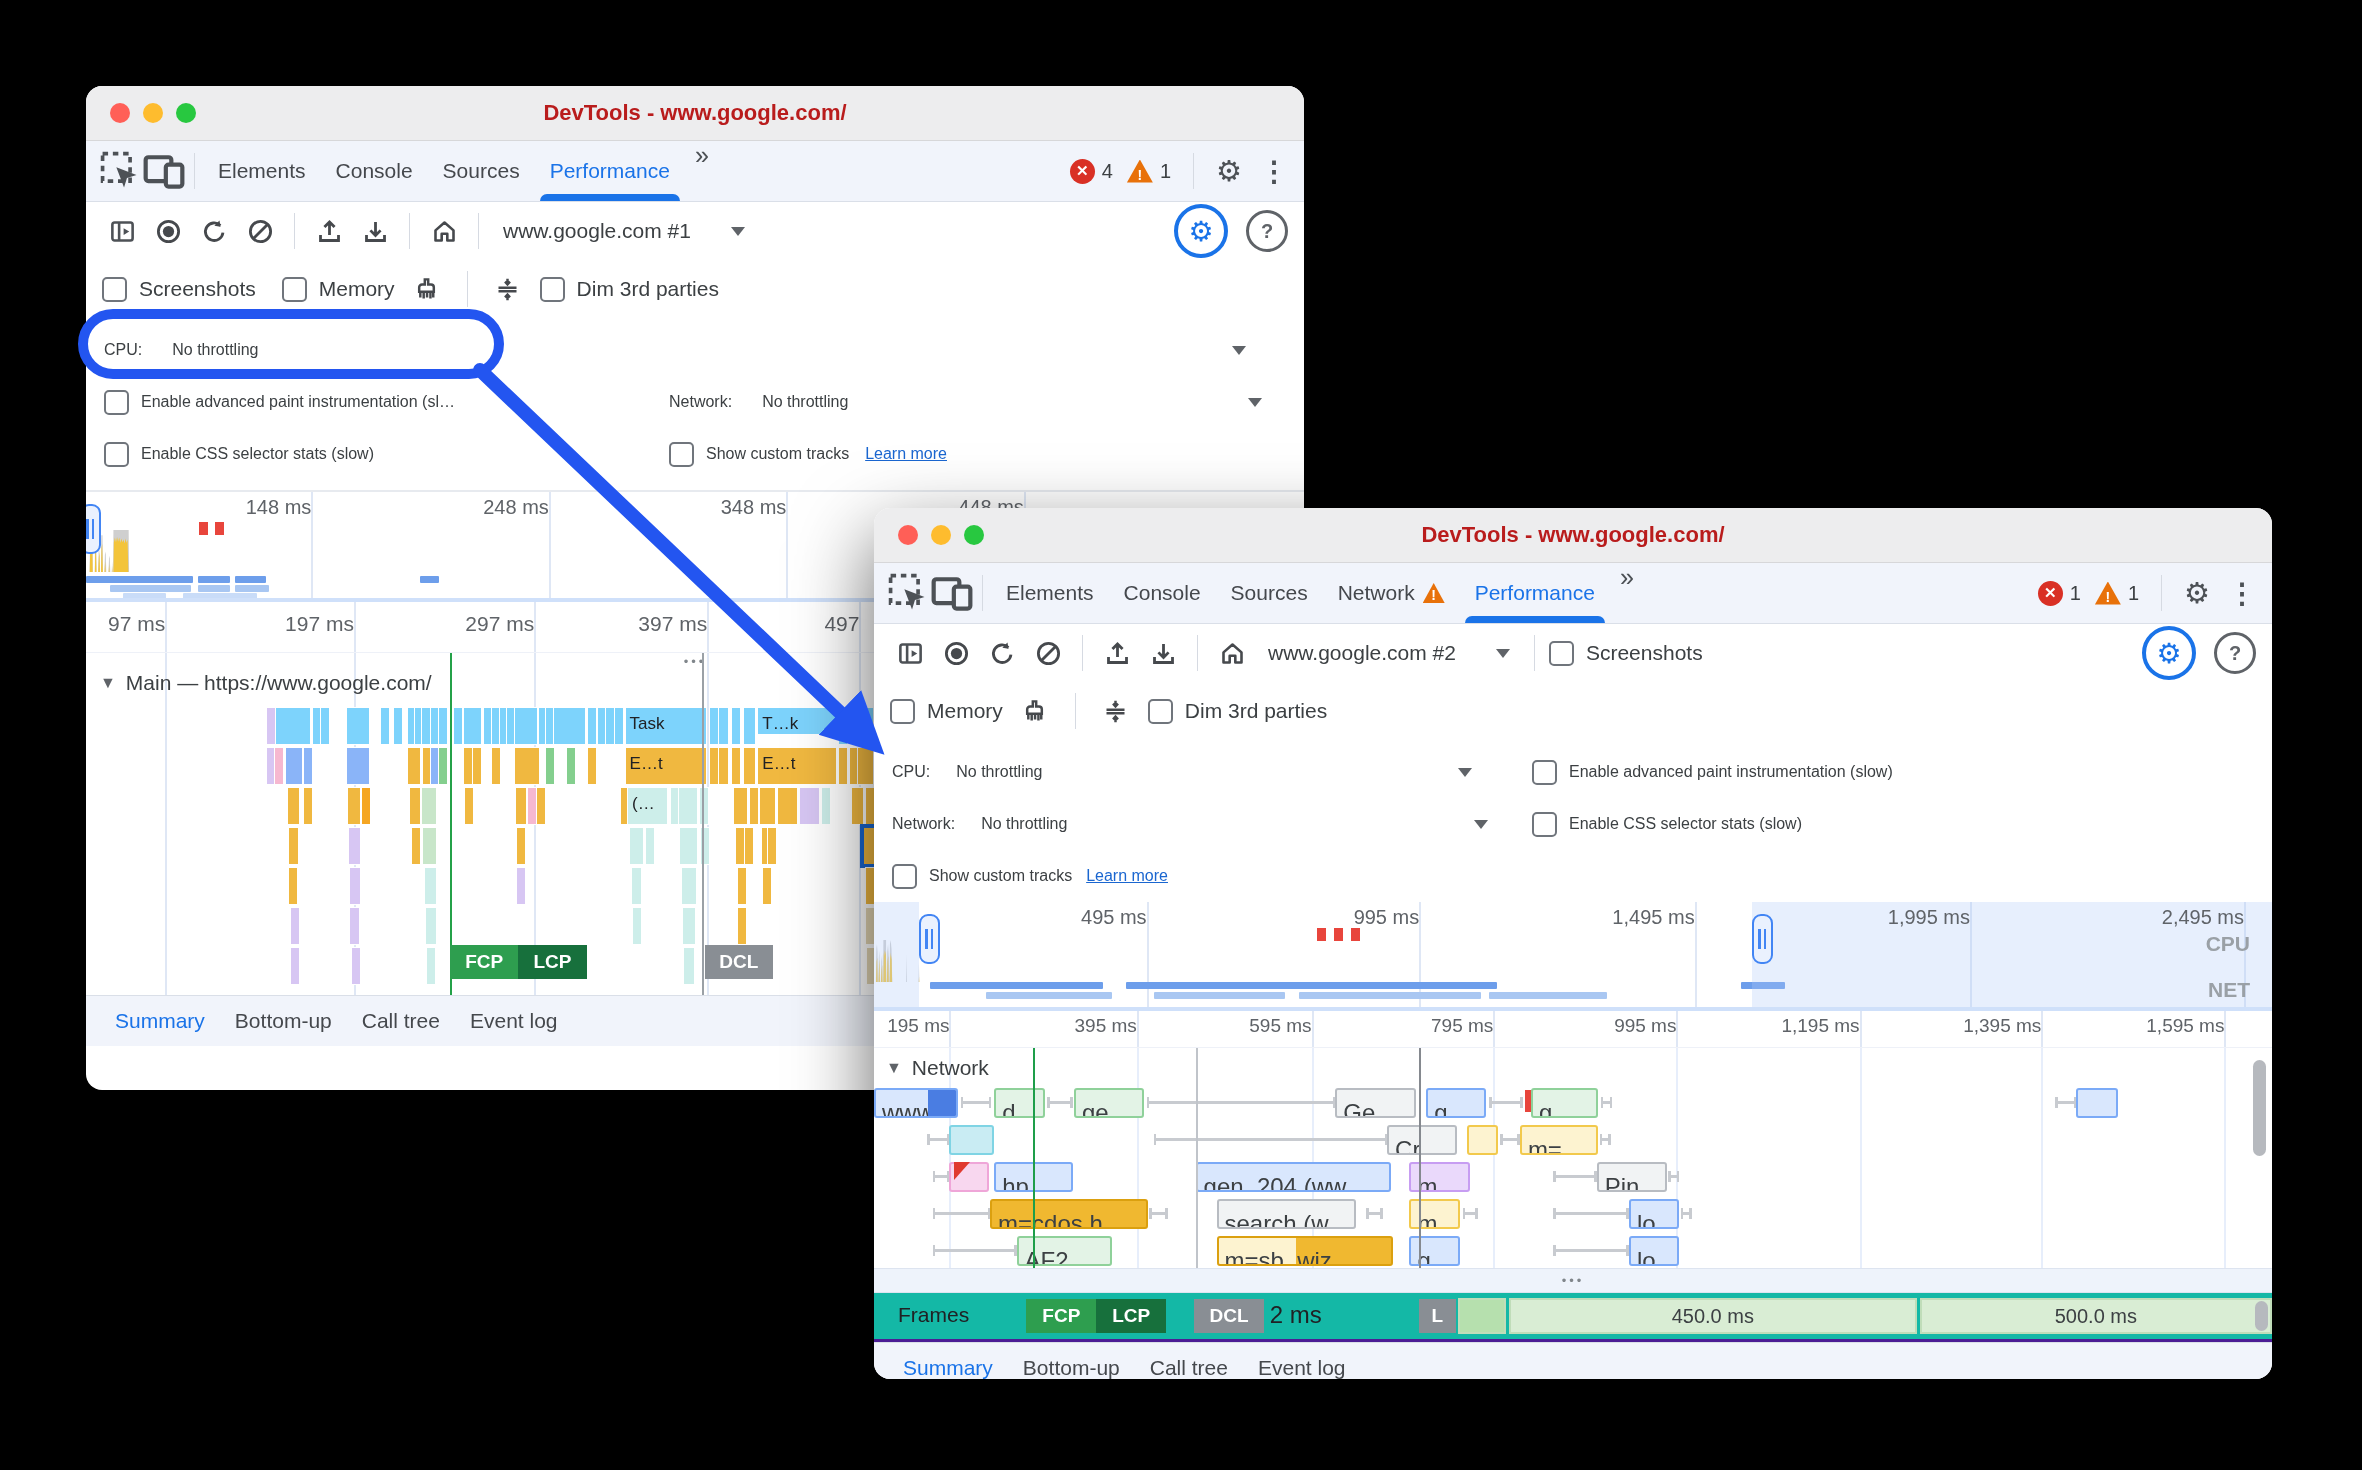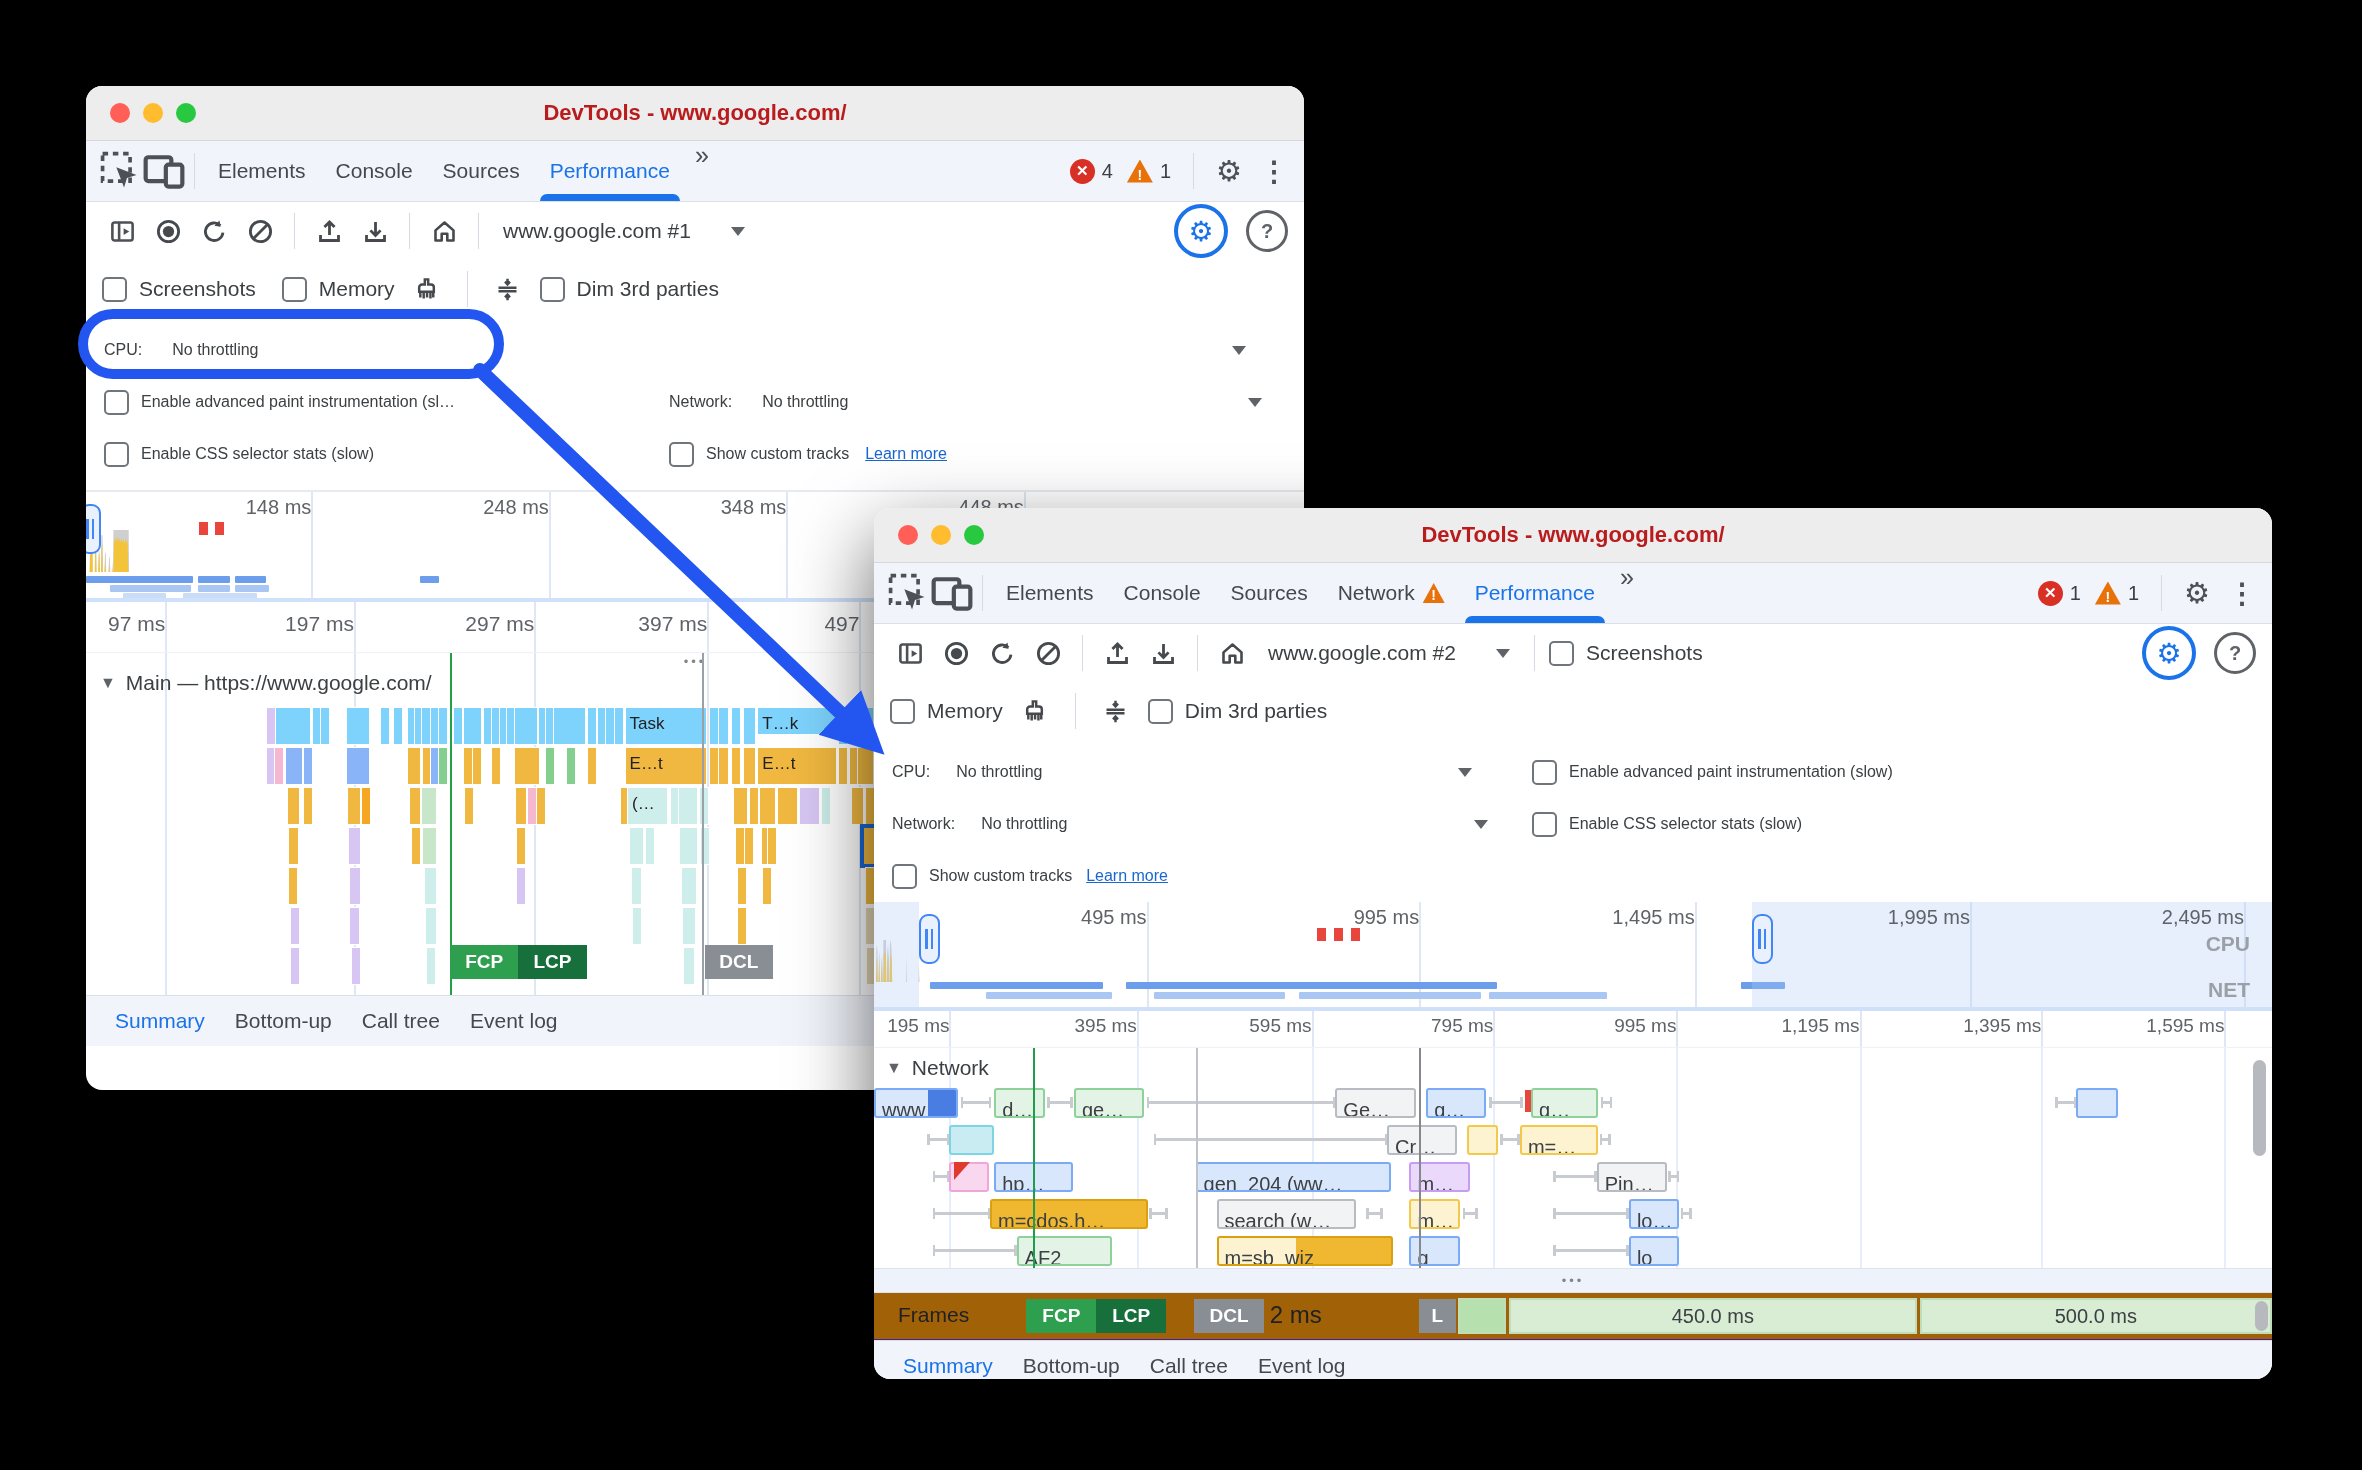--- a/index.html
+++ b/index.html
@@ -66,34 +66,34 @@
   .blk.hl{box-shadow:0 0 0 4px #1967d2}
   .b-gy{background:#7dd3fc}.b-ye{background:#f0b840}.b-te{background:#cdeeea}.b-la{background:#d7c6f3}
   .b-gr{background:#84cf8e}.b-grl{background:#c8e6c9}.b-bl{background:#8ab4f8}.b-pi{background:#f6b8d0}
   .b-or{background:#f5a623}.b-be{background:#e3d6b4}
   .vline{position:absolute;top:0;bottom:0;width:2px;z-index:5}
   .chip{position:absolute;height:34px;color:#fff;font-weight:bold;font-size:19px;display:flex;align-items:center;justify-content:center;z-index:7}
   .btabs{height:50px;background:#f1f4fb;border-top:1px solid #dadfe8;display:flex;align-items:flex-start;padding:0 14px;font-size:21px;color:#45484d}
   .btabs .tab{height:100%;align-items:center}
   .network{position:relative;height:220px;background:#fff;overflow:hidden}
   .nethead{position:absolute;top:8px;left:12px;font-size:21px;color:#3c4043;display:flex;gap:10px;align-items:center;z-index:6}
-  .req{position:absolute;height:30px;border:2px solid;border-radius:3px;font-size:20px;color:#3c4043;padding:9px 6px 0;box-sizing:border-box;overflow:hidden;white-space:nowrap;z-index:3}
+  .req{position:absolute;height:30px;border:2px solid;border-radius:3px;font-size:24px;color:#3c4043;padding:9px 6px 0;box-sizing:border-box;overflow:hidden;white-space:nowrap;z-index:3}
   .q-bl{background:#d9e7fd;border-color:#7baaf7}.q-gr{background:#e3f3e6;border-color:#8fd19a}
   .q-gy{background:#f1f3f4;border-color:#b8bcc2}.q-ye{background:#fdf3d0;border-color:#f2c94c}
   .q-or{background:#f0b830;border-color:#dba00f}.q-pu{background:#ead9fb;border-color:#c79df2}
   .q-cy{background:#c9ecf3;border-color:#7fd4e4}.q-pi{background:#f8d7ef;border-color:#efa6d8}
   .q-mix{background:linear-gradient(90deg,#fdf3d0 0 45%,#f0b830 45%);border-color:#dba00f}
   .q-red{background:#e8453c;border:none;height:22px;border-radius:0}
   .sub{position:absolute;top:-2px;bottom:-2px;background:#4a7de2}
   .flag{position:absolute;width:0;height:0;border-left:16px solid #e03a2f;border-bottom:18px solid transparent;z-index:4}
   .reqline{position:absolute;height:3px;background:#c8cbd0;z-index:2}
   .reqline:before,.reqline:after{content:"";position:absolute;width:2.5px;height:11px;background:#c8cbd0;top:-4px}
   .reqline:before{left:0}.reqline:after{right:0}
   .dotsrow{height:23px;background:#eef3fb;border-top:1px solid #dde4f0;border-bottom:1px solid #dde4f0;display:flex;align-items:center;justify-content:center;font-size:13px;letter-spacing:3px;color:#80868b}
-  .frames{position:relative;height:46px;background:#a16207;border-bottom:1px solid #4c1d95}
+  .frames{position:relative;height:46px;background:#14b8a6;border-bottom:3px solid #4c1d95}
   .frames-label{position:absolute;left:24px;top:10px;font-size:21px;color:#202124}
   .fchip{position:absolute;top:6px;height:34px;color:#fff;font-weight:bold;font-size:19px;display:flex;align-items:center;justify-content:center;z-index:4}
   .fbar{position:absolute;top:5px;height:36px;background:#d9edd4;border:2px solid #c0ddb9;box-sizing:border-box;display:flex;align-items:center;justify-content:center;font-size:20px;color:#3c4043}
   .fbar.bright{background:#b6e0ae}
   .ftext{position:absolute;top:8px;font-size:24px;color:#202124;z-index:3}
   .scrollv{position:absolute;width:13px;border-radius:7px;background:#b6b9be;right:6px;z-index:8}
   .scrolldot{position:absolute;width:13px;height:30px;border-radius:7px;background:#b6b9be;right:4px;top:8px;z-index:8}
   #overlay{position:absolute;left:0;top:0;width:2362px;height:1470px;z-index:40;pointer-events:none}
 </style>
 </head>

